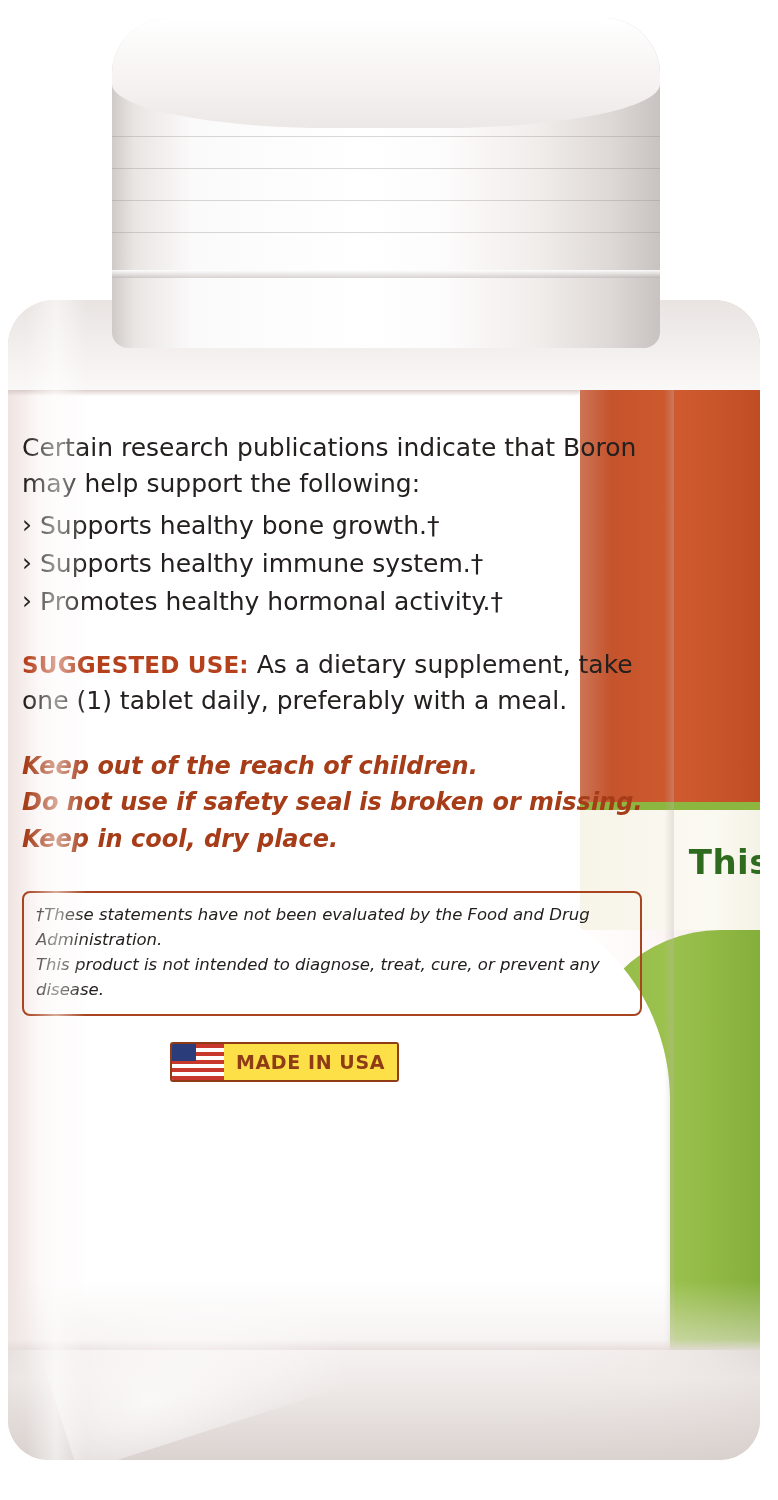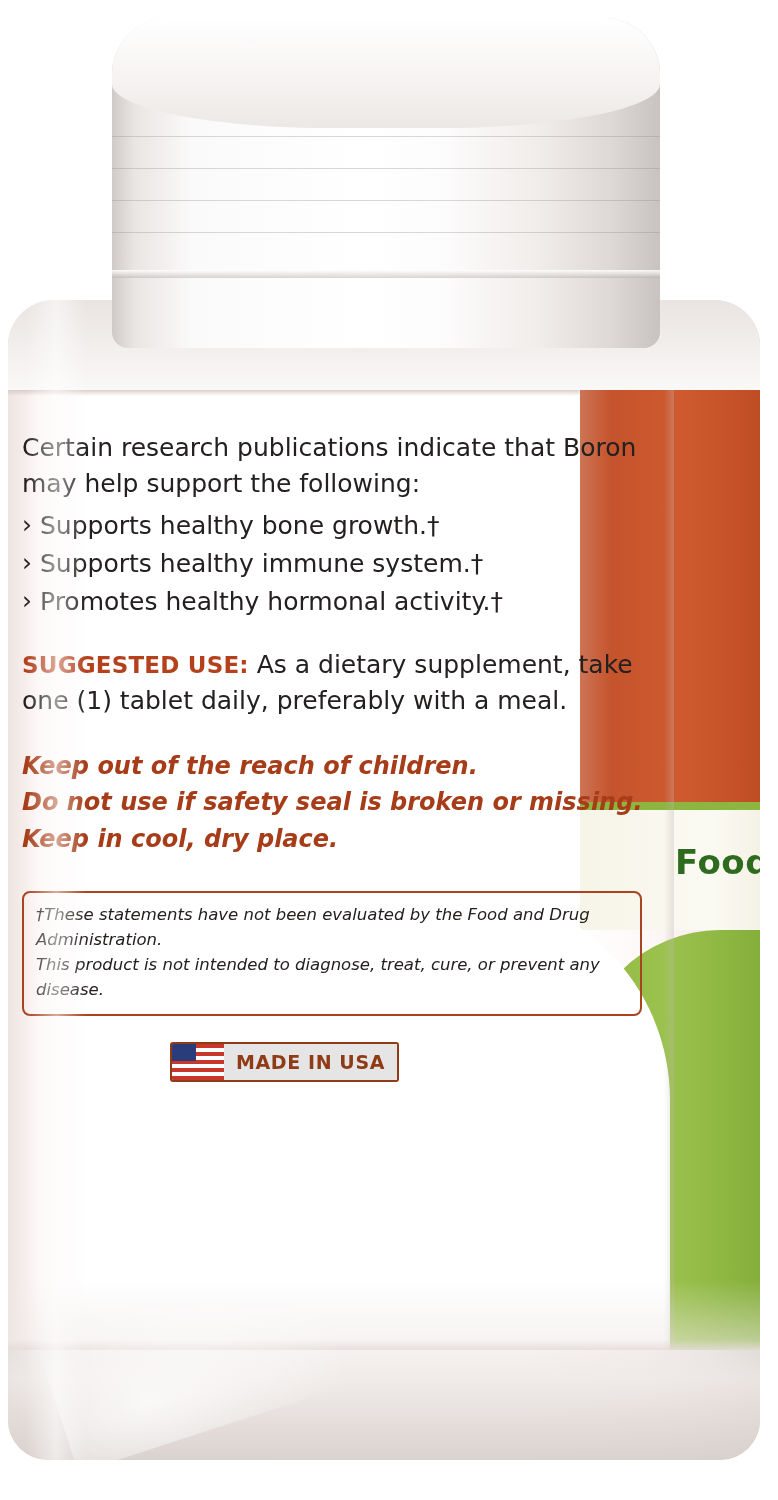--- a/index.html
+++ b/index.html
@@ -303,21 +303,21 @@
   }
   .usa-text {
     display: flex;
     align-items: center;
     padding: 4px 12px;
     font-family: "DejaVu Sans", sans-serif;
     font-weight: bold;
     font-size: 19px;
     letter-spacing: 0.6px;
     color: #8e3b16;
-    background: #e5e5e5;
+    background: #fde047;
   }
 
   
   .highlight-left {
     position: absolute;
     left: 18px;
     top: 0;
     width: 60px;
     height: 100%;
     background: linear-gradient(to right, rgba(255,255,255,0.0), rgba(255,255,255,0.55), rgba(255,255,255,0.0));
@@ -344,21 +344,21 @@
 
     <div class="label">
       <div class="label-top-edge"></div>
 
       <div class="panel-orange"></div>
       <div class="panel-green-line"></div>
       <div class="panel-cream"></div>
       <div class="panel-green"></div>
       <div class="panel-white-curve"></div>
       <div class="panel-label-fold"></div>
-      <div class="premium-text">Food</div>
+      <div class="premium-text">This</div>
 
       <div class="content">
         <p class="intro">Certain research publications indicate that Boron may help support the following:</p>
 
         <ul class="bullets">
           <li>Supports healthy bone growth.†</li>
           <li>Supports healthy immune system.†</li>
           <li>Promotes healthy hormonal activity.†</li>
         </ul>
 

